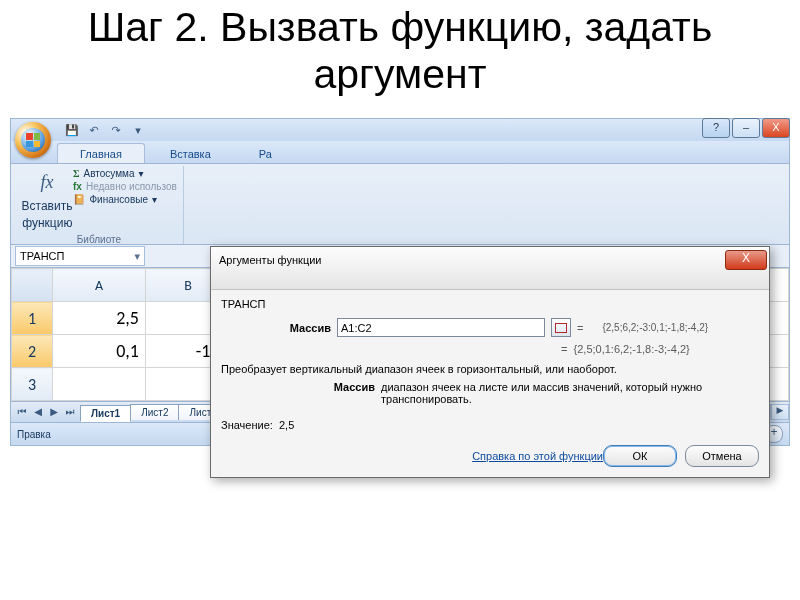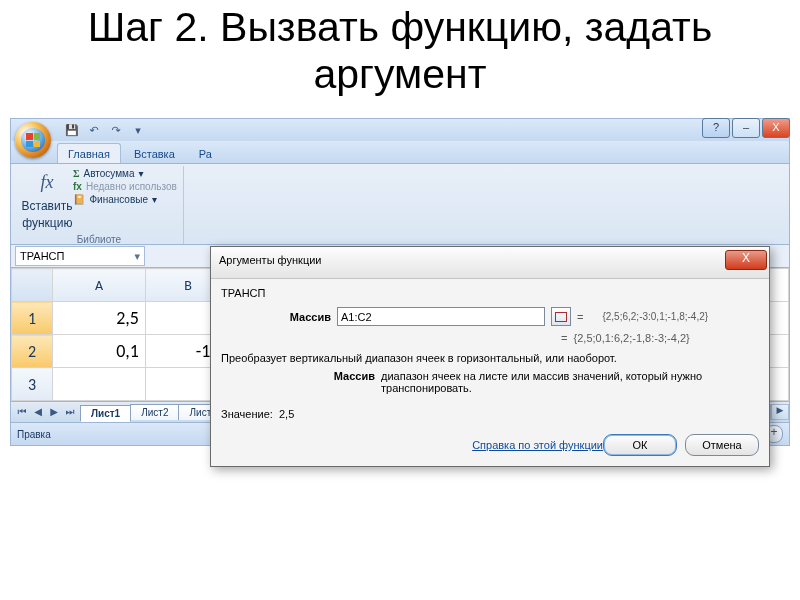--- a/index.html
+++ b/index.html
@@ -16,21 +16,21 @@
 .orb-inner{position:absolute;inset:6px;border-radius:50%;background:radial-gradient(circle at 35% 30%,#fff,#5aa0e0 60%,#1a4a80)}
 .orb-flag{position:absolute;inset:11px;display:grid;grid-template:1fr 1fr/1fr 1fr;gap:1px}
 .orb-flag span:nth-child(1){background:#e8412c}
 .orb-flag span:nth-child(2){background:#7fba42}
 .orb-flag span:nth-child(3){background:#3498db}
 .orb-flag span:nth-child(4){background:#f5b82e}
 .qat{display:flex;align-items:center;gap:4px;margin-left:6px}
 .qat-btn{width:18px;height:18px;display:flex;align-items:center;justify-content:center;color:#3a5a80;font-size:11px}
 
 .tabs{height:22px;background:linear-gradient(#dbe8f9,#c5d9f1);border:1px solid #9db6d4;border-top:none;display:flex;align-items:flex-end;padding-left:46px;gap:2px}
-.tab{padding:4px 10px 3px;color:#154a8a;font-size:11px;border:1px solid transparent;border-bottom:none}
+.tab{padding:4px 22px 3px;color:#154a8a;font-size:11px;border:1px solid transparent;border-bottom:none}
 .tab.active{background:#e8eff8;border-color:#a7bdd9;border-radius:3px 3px 0 0}
 
 .ribbon{height:78px;background:linear-gradient(#e8eff8,#dae6f4);border:1px solid #9db6d4;border-top:none;display:flex;padding:2px 4px 0;gap:4px}
 .group{border-right:1px solid #b8ccdf;padding:0 6px;display:flex;flex-direction:column;justify-content:space-between}
 .group-title{text-align:center;font-size:10px;color:#5a7090;padding:2px 0}
 .btn-col{display:flex;flex-direction:column;align-items:center;width:52px}
 .btn-ico{font-size:18px;color:#3a5a80;height:32px;display:flex;align-items:center;justify-content:center;font-style:italic;font-family:Georgia,serif}
 .btn-lbl{font-size:12px;color:#1a3a60;text-align:right;line-height:17px}
 .autosum{display:flex;flex-direction:column;gap:2px;padding-top:2px}
 .autosum-row{display:flex;align-items:center;gap:4px;font-size:10px;color:#1a3a60}
@@ -64,21 +64,21 @@
 .hscroll .ar{width:16px;height:14px;background:linear-gradient(#e8f0fa,#cde0f2);border:1px solid #a7bdd9;text-align:center;font-size:9px;color:#3a5a80}
 
 .status{height:22px;background:linear-gradient(#dbe8f9,#c5d9f1);border:1px solid #9db6d4;border-top:none;display:flex;align-items:center;justify-content:space-between;padding:0 6px;font-size:10px;color:#1a3a60}
 .status .right{display:flex;align-items:center;gap:6px}
 .view-btn{width:18px;height:14px;border:1px solid #8aa2c0;background:linear-gradient(#f4f8fc,#dae6f4)}
 .zoom-track{width:90px;height:4px;background:#b8ccdf;border-radius:2px;position:relative}
 .zoom-track .zt{position:absolute;right:0;top:-4px;width:8px;height:12px;background:linear-gradient(#e8f0fa,#b8ceea);border:1px solid #8aa2c0;border-radius:2px}
 .zoom-btn{width:16px;height:16px;border:1px solid #8aa2c0;border-radius:8px;background:linear-gradient(#f4f8fc,#dae6f4);text-align:center;line-height:13px;font-size:12px;color:#3a5a80}
 
 .dialog{position:absolute;left:200px;top:128px;width:558px;background:#f4f4f4;border:1px solid #6a6a6a;box-shadow:3px 3px 10px rgba(0,0,0,.35);font-size:11px;z-index:20}
-.dlg-title{height:26px;background:linear-gradient(#fdfdfd,#e4e4e4);border-bottom:1px solid #c4c4c4;display:flex;align-items:center;justify-content:space-between;padding:0 2px 5px 8px;color:#000}
+.dlg-title{height:26px;background:linear-gradient(#fdfdfd,#e4e4e4);border-bottom:1px solid #c4c4c4;display:flex;align-items:center;justify-content:space-between;padding:0 2px 16px 8px;color:#000}
 .dlg-close{width:40px;height:18px;background:linear-gradient(#e89a8a,#d23a1a);border:1px solid #8a2a10;border-radius:3px;color:#fff;text-align:center;font-size:12px;line-height:15px}
 .dlg-body{padding:8px 10px 10px}
 .fn-name{font-size:11px;color:#000;margin-bottom:8px}
 .arg-row{display:flex;align-items:center;gap:6px;margin-bottom:6px}
 .arg-lbl{width:110px;text-align:right;font-weight:bold;font-size:11px}
 .arg-inp{width:200px;height:17px;border:1px solid #7a8a9a;background:#fff;padding:0 3px;font-size:11px}
 .arg-pick{width:18px;height:17px;border:1px solid #7a8a9a;background:linear-gradient(#fff,#dde5ee);display:flex;align-items:center;justify-content:center}
 .arg-pick span{width:10px;height:8px;border:1px solid #b02a2a;display:block}
 .arg-res{color:#5a5a5a;font-size:10px;margin-left:13px}
 .eq{color:#5a5a5a}

